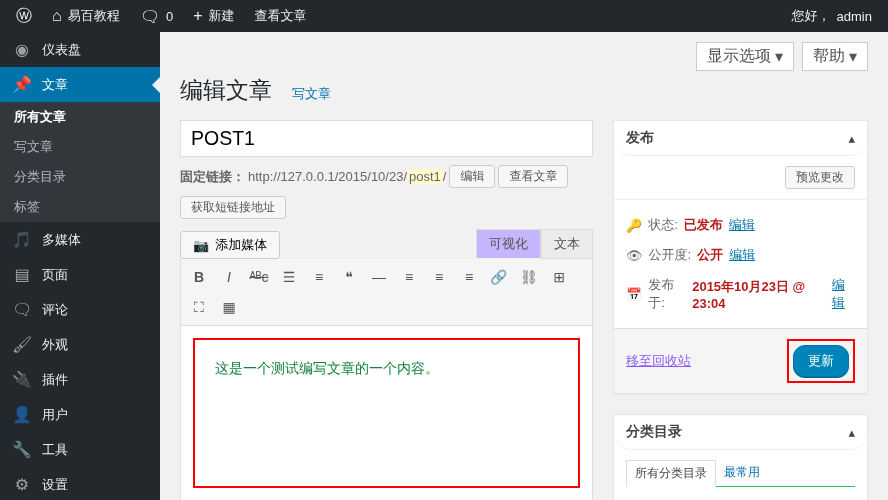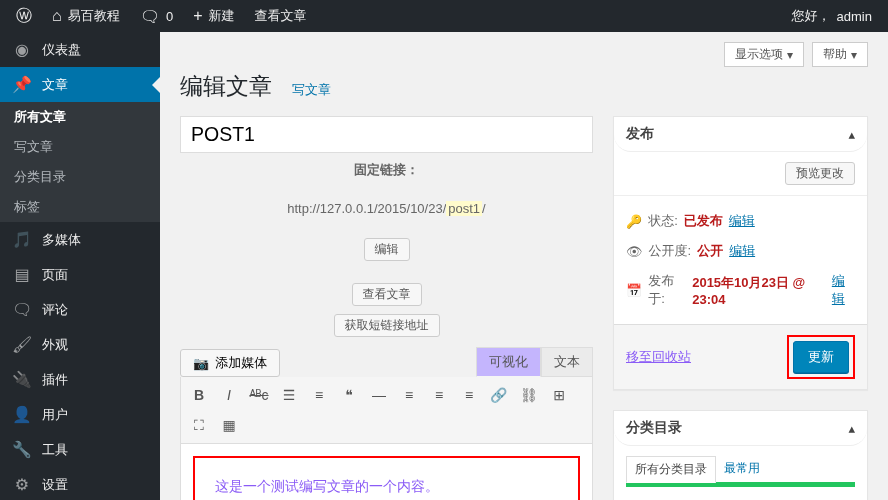--- a/index.html
+++ b/index.html
@@ -14,53 +14,53 @@
 .menu-item { padding: 8px 12px; display: flex; align-items: center; gap: 10px; cursor: pointer; position: relative; }
 .menu-item.current { background: #0073aa; color: #fff; }
 .menu-item.current::after { content: ''; position: absolute; right: 0; top: 50%; transform: translateY(-50%); border: 8px solid transparent; border-right-color: #f1f1f1; }
 .menu-icon { width: 20px; text-align: center; font-size: 16px; opacity: 0.6; }
 .menu-item.current .menu-icon { opacity: 1; }
 .submenu { background: #32373c; }
 .submenu-item { padding: 6px 12px 6px 14px; cursor: pointer; color: #b4b9be; font-size: 13px; }
 .submenu-item.current { color: #fff; font-weight: 600; }
 .content { flex: 1; padding: 10px 20px 20px 20px; overflow-y: auto; }
 .top-actions { display: flex; justify-content: flex-end; gap: 8px; }
-.screen-btn { background: #fff; border: 1px solid #ccc; padding: 3px 10px; cursor: pointer; color: #555; font-size: 12px; display: flex; align-items: center; gap: 4px; }
+.screen-btn { background: #fff; border: 1px solid #ccc; padding: 3px 10px; cursor: pointer; color: #555; font-size: 16px; display: flex; align-items: center; gap: 4px; }
 .heading-row { display: flex; align-items: baseline; gap: 20px; margin: 4px 0 14px 0; }
 h1 { font-size: 23px; font-weight: 400; color: #23282d; }
 .heading-link { color: #0073aa; cursor: pointer; font-size: 13px; }
 .cols { display: flex; gap: 20px; align-items: flex-start; }
 .col-main { flex: 1; min-width: 0; }
 .col-side { width: 255px; }
 .title-input { width: 100%; font-size: 1.5em; padding: 6px 10px; border: 1px solid #ddd; background: #fff; }
-.permalink { margin: 8px 0; font-size: 13px; color: #666; display: flex; align-items: center; flex-wrap: wrap; gap: 22px; flex-direction: column; }
+.permalink { margin: 8px 0; font-size: 13px; color: #666; display: flex; align-items: center; flex-wrap: wrap; gap: 3px; }
 .permalink-slug { background: #fffbcc; padding: 0 2px; }
 .small-btn { background: #f7f7f7; border: 1px solid #ccc; padding: 2px 10px; cursor: pointer; font-size: 12px; color: #555; border-radius: 3px; }
 .media-row { margin: 10px 0 0 0; display: flex; justify-content: space-between; align-items: flex-end; }
 .media-btn { background: #f7f7f7; border: 1px solid #ccc; padding: 4px 12px; cursor: pointer; font-size: 13px; display: flex; align-items: center; gap: 6px; border-radius: 3px; }
 .editor-tabs { display: flex; }
 .editor-tab { padding: 5px 12px; border: 1px solid #ddd; background: #ebebeb; cursor: pointer; font-size: 13px; color: #555; }
 .editor-tab.active { background: #c4b5fd; border-bottom-color: #f5f5f5; }
 .toolbar { background: #f5f5f5; border: 1px solid #ddd; border-top: none; padding: 4px; display: flex; flex-wrap: wrap; gap: 2px; }
 .tb-btn { width: 28px; height: 28px; display: flex; align-items: center; justify-content: center; cursor: pointer; color: #555; font-size: 14px; }
 .editor-body { background: #fff; border: 1px solid #ddd; border-top: none; padding: 12px; min-height: 180px; }
-.editor-highlight { border: 2px solid red; padding: 20px; min-height: 150px; font-size: 14px; color: #8b5cf6; }
+.editor-highlight { border: 2px solid red; padding: 20px; min-height: 150px; font-size: 14px; color: #15803d; }
 .postbox { background: #fff; border: 1px solid #e5e5e5; margin-bottom: 20px; box-shadow: 0 1px 1px rgba(0,0,0,.04); }
 .postbox-header { padding: 8px 12px; border-bottom: 1px solid #eee; display: flex; justify-content: space-between; align-items: center; cursor: pointer; border-radius: 17px; }
 .postbox-header h2 { font-size: 14px; font-weight: 600; }
 .postbox-body { padding: 10px 12px; font-size: 13px; }
 .pub-row { padding: 6px 0; display: flex; align-items: center; gap: 6px; color: #666; }
 .pub-row b { color: #b91c1c; }
 .pub-link { color: #0073aa; cursor: pointer; text-decoration: underline; }
 .pub-actions-top { display: flex; justify-content: flex-end; padding: 10px 12px; border-bottom: 1px solid #eee; }
 .pub-actions-bot { display: flex; justify-content: space-between; align-items: center; padding: 10px 12px; background: #f5f5f5; border-top: 1px solid #ddd; }
 .trash-link { color: #8b5cf6; cursor: pointer; text-decoration: underline; }
-.primary-btn { background: #0085ba; border: 1px solid #0073aa; color: #fff; padding: 6px 14px; cursor: pointer; border-radius: 3px; font-size: 13px; box-shadow: 0 1px 0 #006799; }
+.primary-btn { background: #0085ba; border: 1px solid #0073aa; color: #fff; padding: 6px 14px; cursor: pointer; border-radius: 12px; font-size: 13px; box-shadow: 0 1px 0 #006799; }
 .update-highlight { border: 2px solid red; padding: 4px; display: inline-block; }
-.cat-tabs { display: flex; border-bottom: 5px solid #22c55e; margin-bottom: 16px; }
+.cat-tabs { display: flex; border-bottom: 1px solid #22c55e; margin-bottom: 16px; }
 .cat-tab { padding: 4px 8px; cursor: pointer; font-size: 12px; }
 .cat-tab.active { border: 1px solid #ddd; border-bottom: 1px solid #fff; margin-bottom: -1px; background: #fff; }
 .cat-tab-link { color: #0073aa; }
 .cat-list { border: 1px solid #ddd; padding: 8px; }
 </style>
 </head>
 <body>
 
 <div class="wrap">
   <div class="adminbar">

